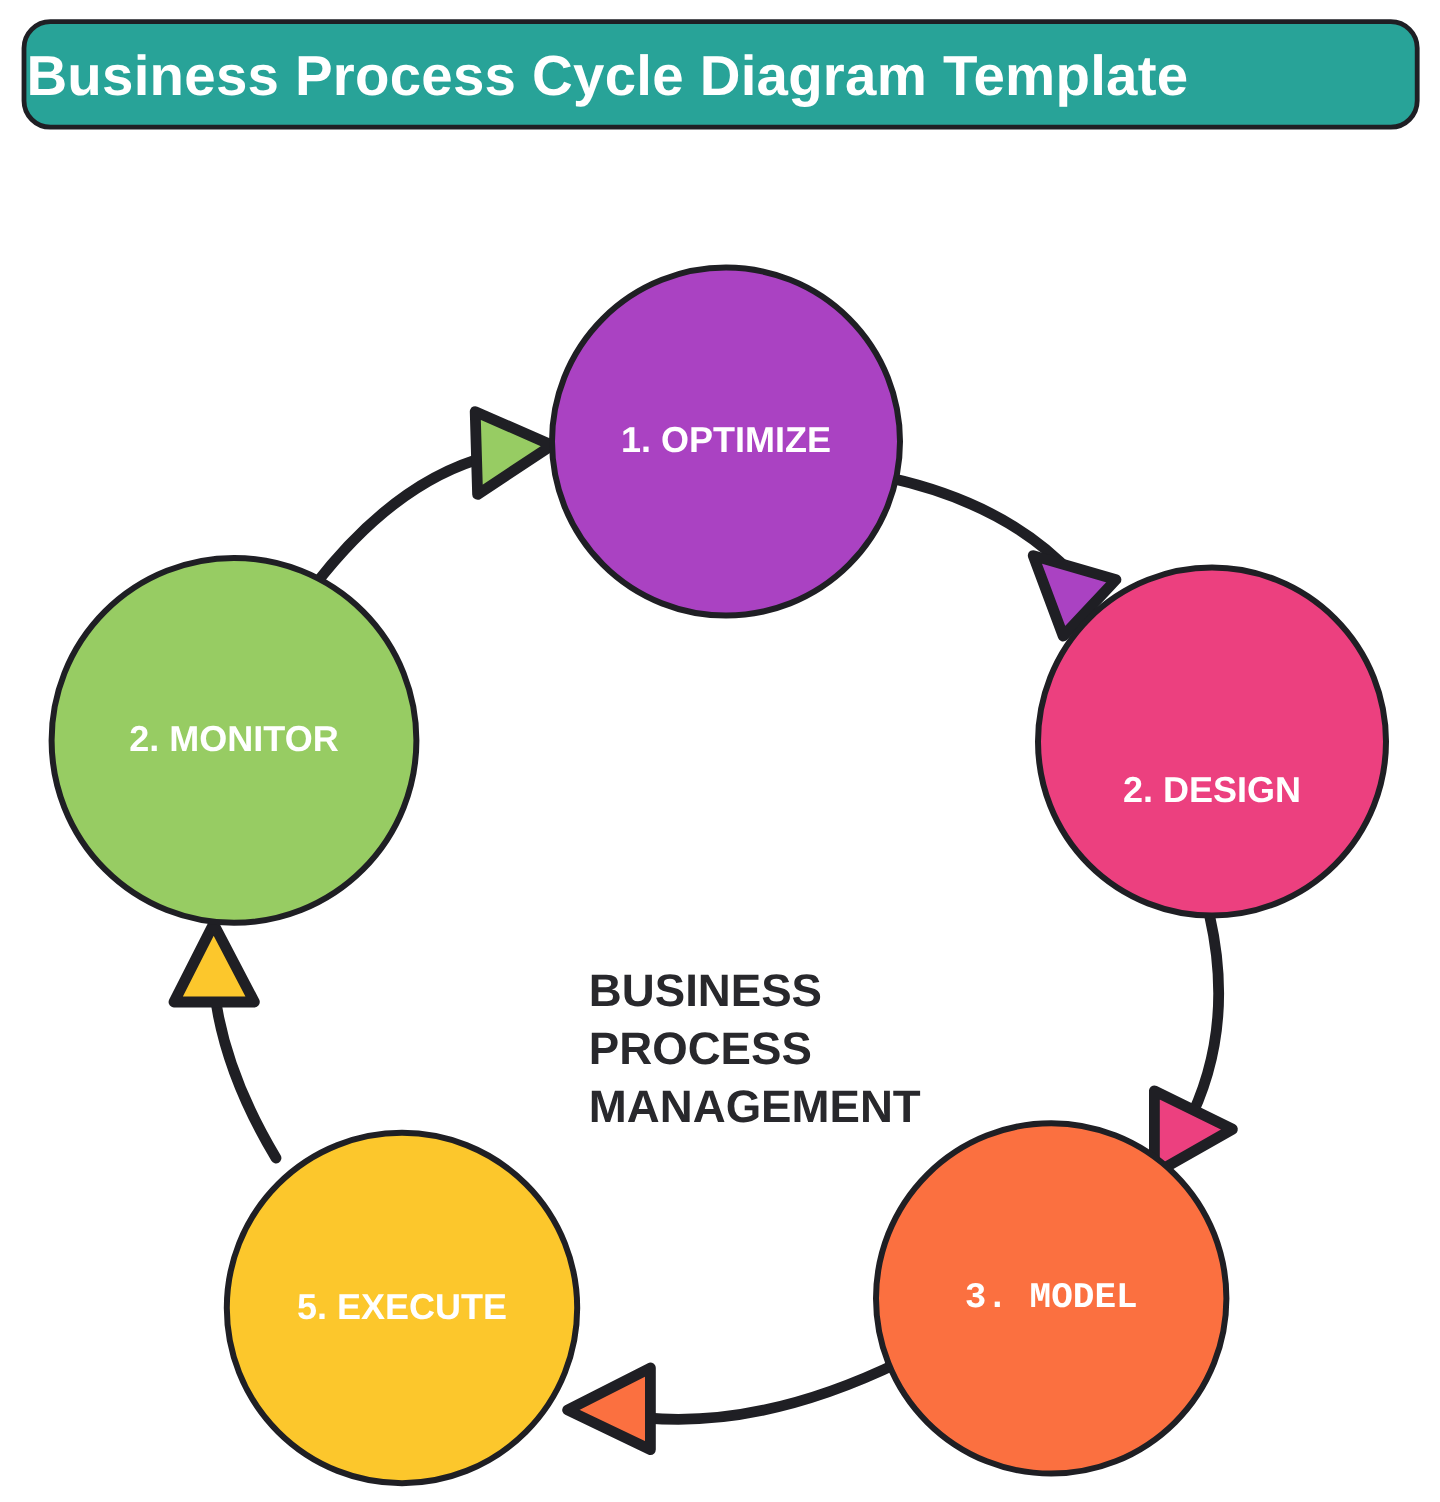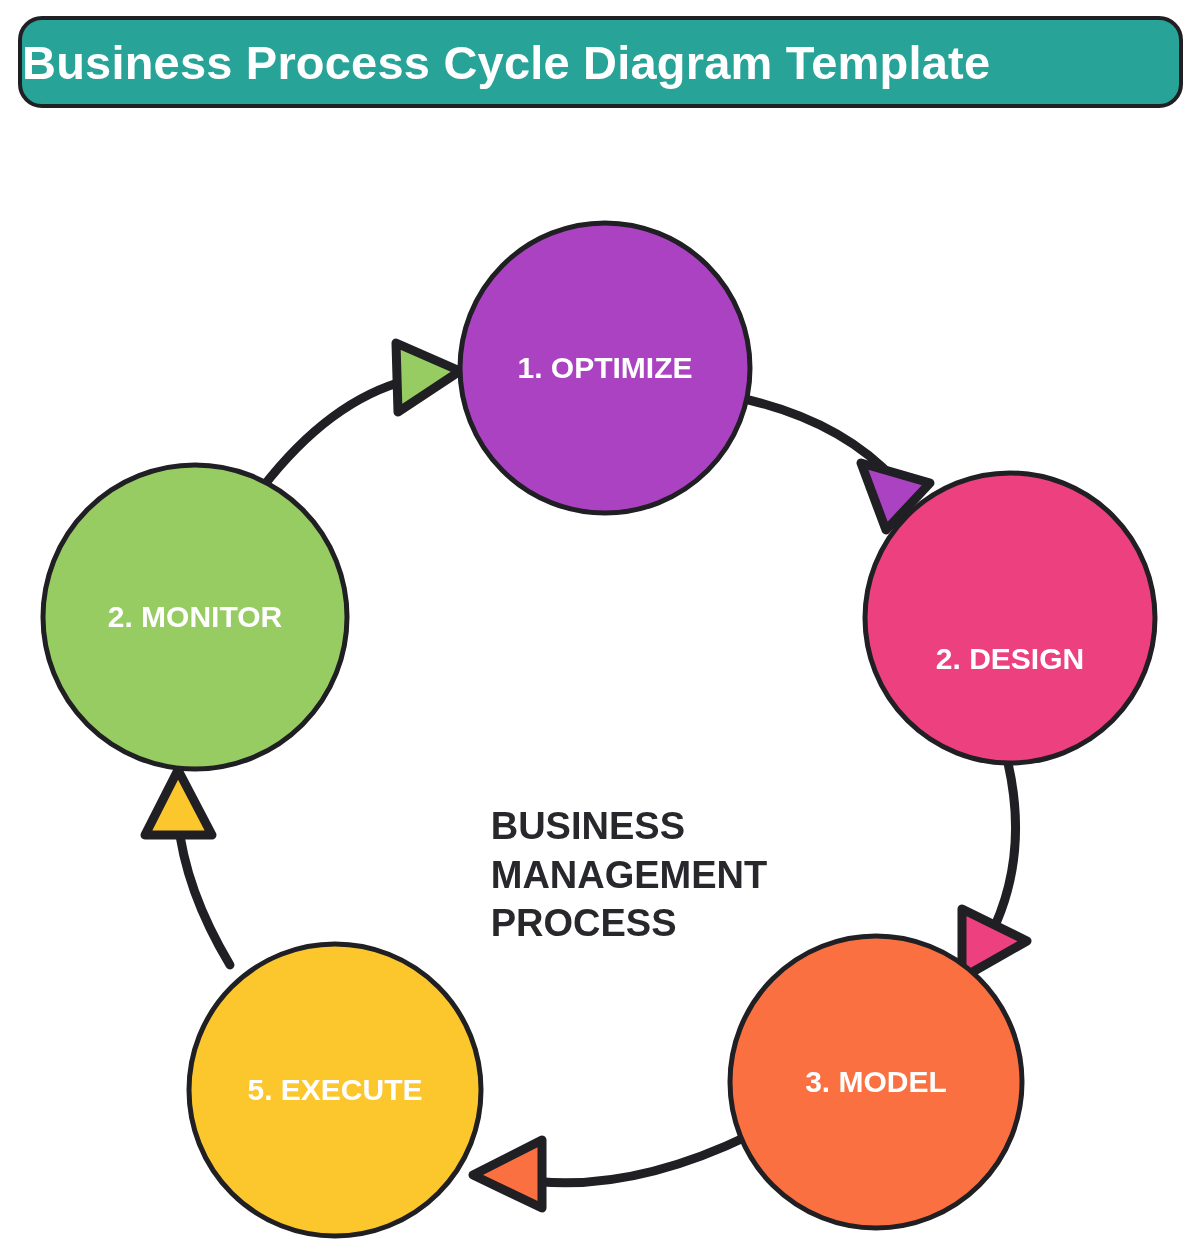--- a/index.html
+++ b/index.html
@@ -137,24 +137,24 @@
 
       <circle cx="605" cy="238" r="145" fill="#aa42c2" stroke="#1f1f24" stroke-width="5"></circle>
       <circle cx="1010" cy="488" r="145" fill="#ec407f" stroke="#1f1f24" stroke-width="5"></circle>
       <circle cx="876" cy="952" r="146" fill="#fb7040" stroke="#1f1f24" stroke-width="5"></circle>
       <circle cx="335" cy="960" r="146" fill="#fcc72c" stroke="#1f1f24" stroke-width="5"></circle>
       <circle cx="195" cy="487" r="152" fill="#97cc63" stroke="#1f1f24" stroke-width="5"></circle>
     </svg>
 
     <div class="node-label" style="left:605px; top:238px;">1. OPTIMIZE</div>
     <div class="node-label" style="left:1010px; top:488px;margin-top:41px;">2. DESIGN</div>
-    <div class="node-label" style="left:876px; top:952px;">3. MODEL</div>
+    <div class="node-label" style="left:876px; top:952px;font-family:Liberation Mono, monospace;">3. MODEL</div>
     <div class="node-label" style="left:335px; top:960px;">5. EXECUTE</div>
     <div class="node-label" style="left:195px; top:487px;">2. MONITOR</div>
 
     <div class="center-label">
       <div>BUSINESS</div>
+      <div>PROCESS</div>
       <div>MANAGEMENT</div>
-      <div>PROCESS</div>
     </div>
   </div>
 
 </div>
 
 </body></html>

